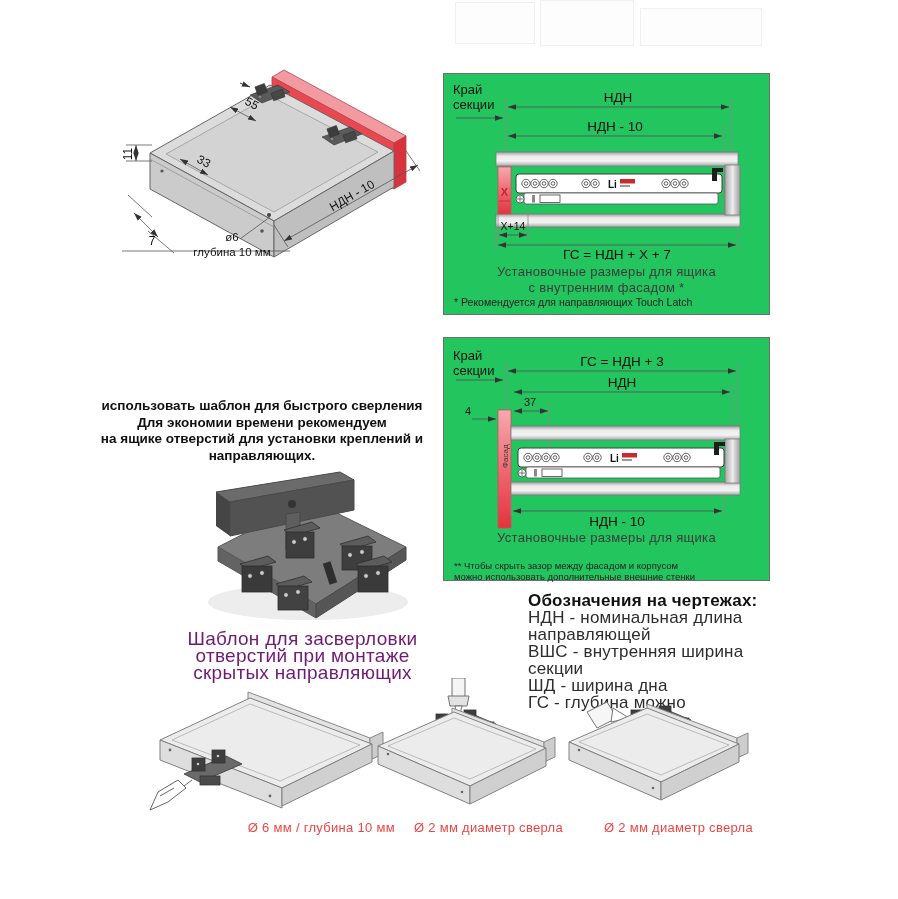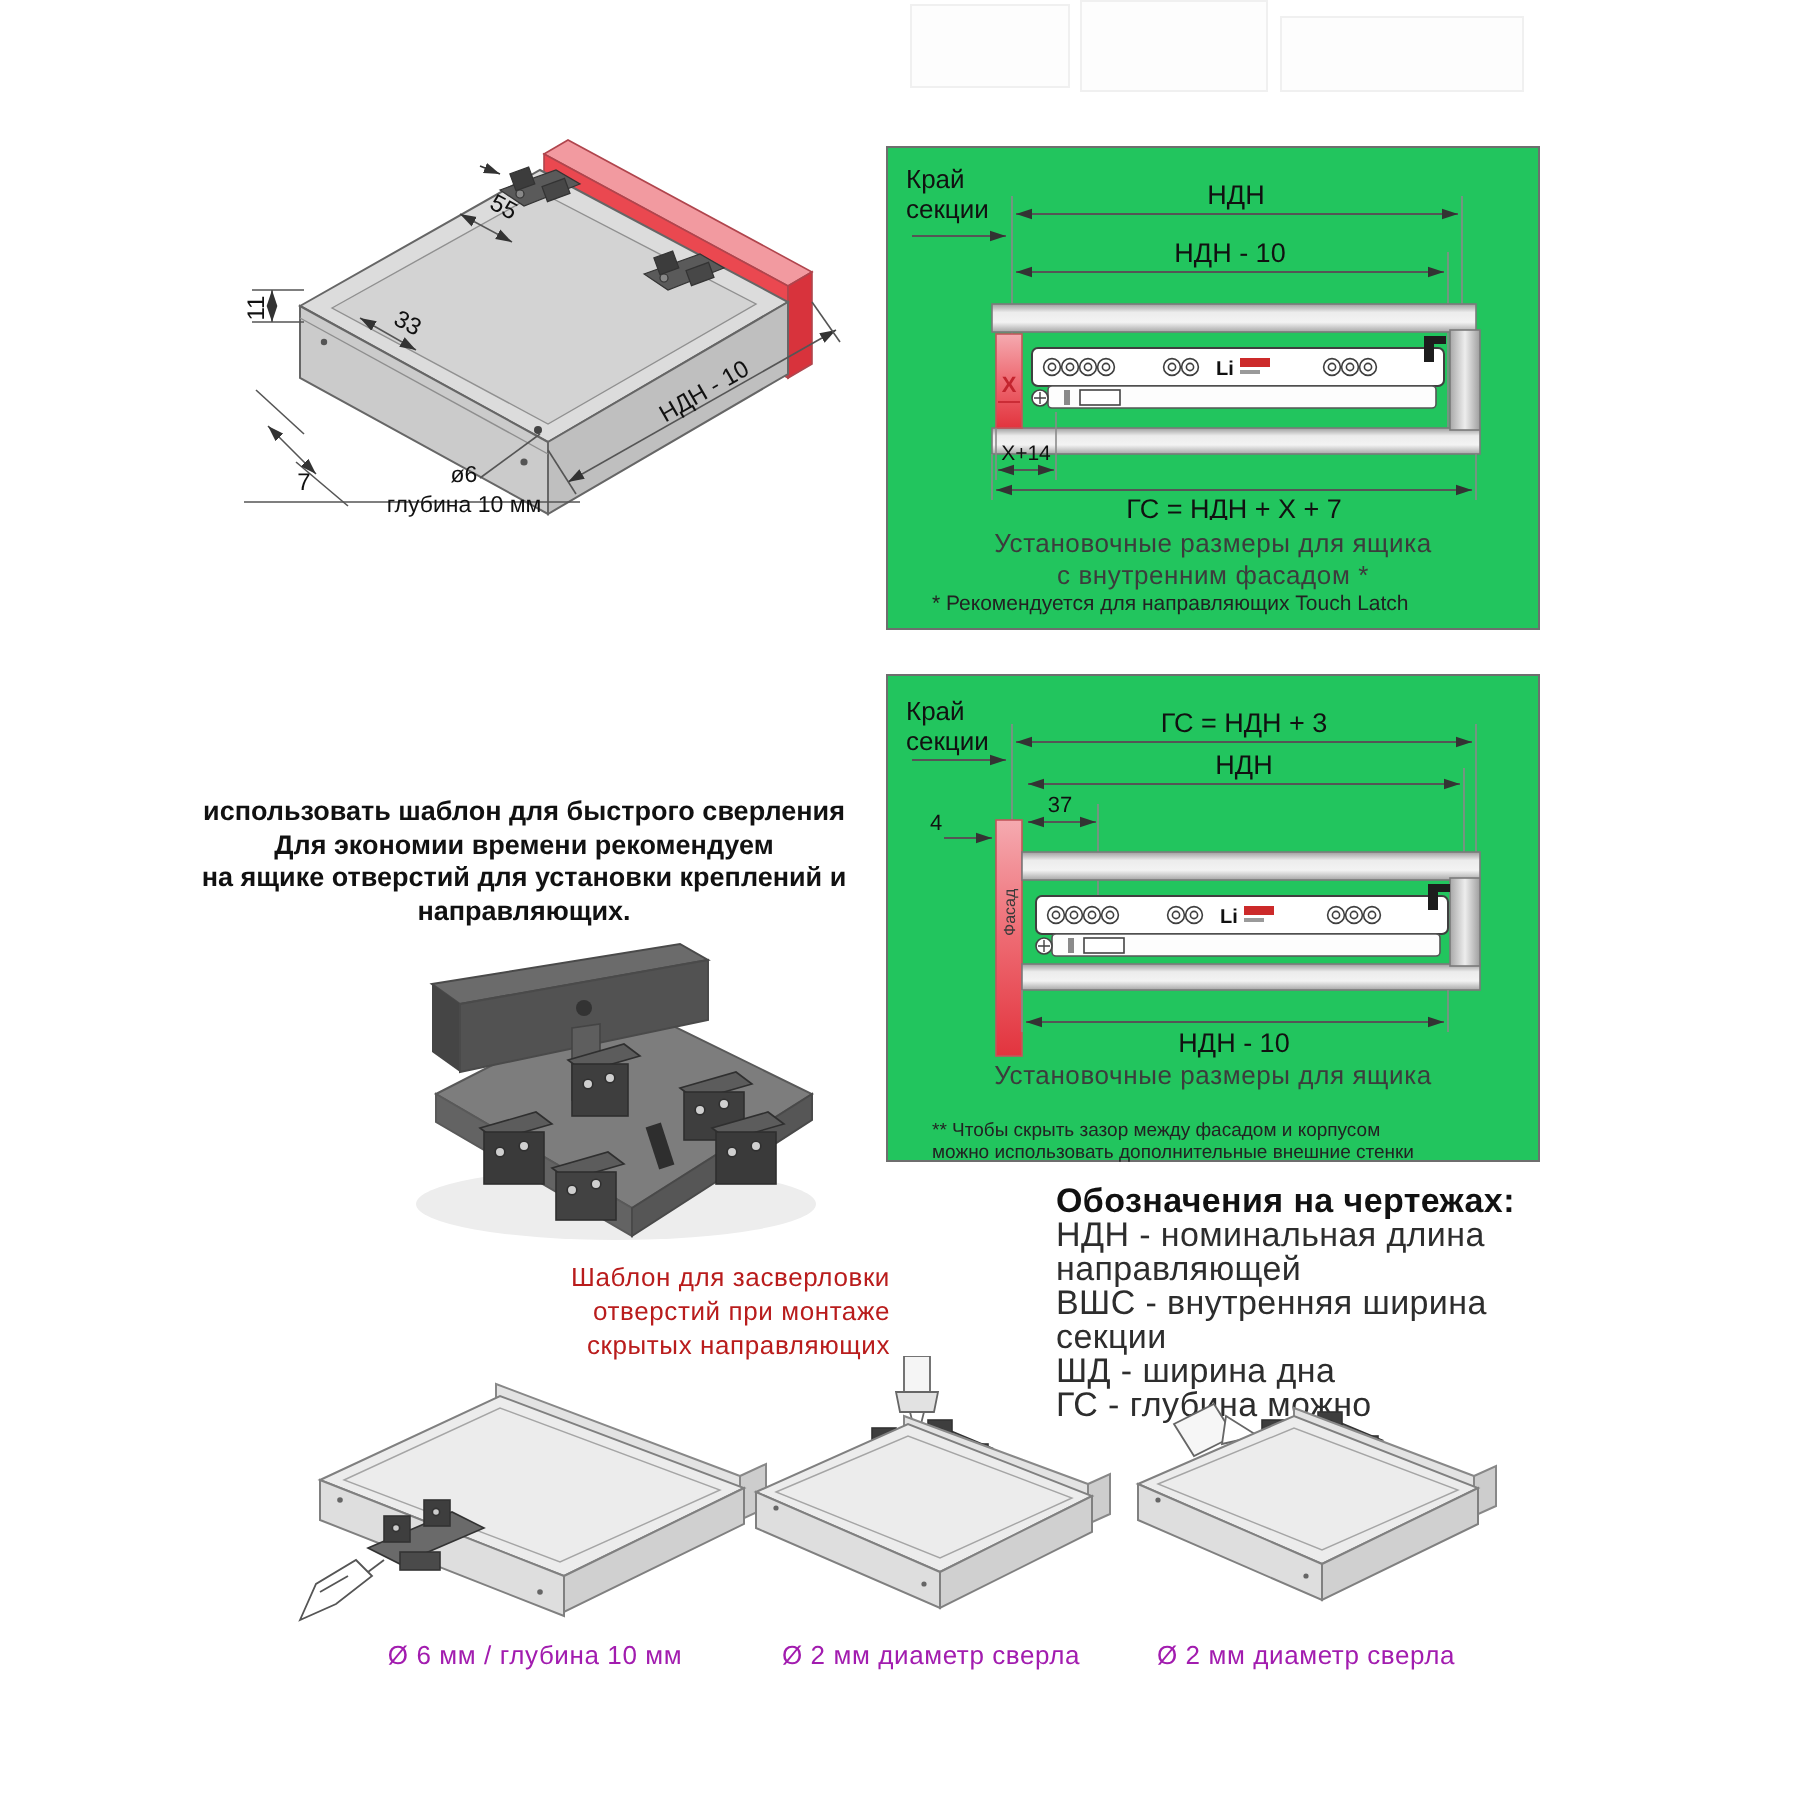--- a/index.html
+++ b/index.html
@@ -3,26 +3,26 @@
 <meta charset="utf-8">
 <style>
   html,body{margin:0;padding:0;background:#fff;}
   body{width:898px;height:899px;position:relative;overflow:hidden;
        font-family:"Liberation Sans","DejaVu Sans",sans-serif;color:#1a1a1a;}
   .abs{position:absolute;}
   .frame{position:absolute;border:1px solid #6e6e6e;background:#22c55e;}
   .edge{position:absolute;font-size:13px;line-height:15px;color:#111;}
   .cap{position:absolute;left:0;right:0;text-align:center;font-size:13px;line-height:16px;
        color:#3c3c3c;letter-spacing:.3px;}
-  .fn{position:absolute;font-size:10.5px;line-height:12px;color:#222;margin-left:12px;}
+  .fn{position:absolute;font-size:10.5px;line-height:12px;color:#222;}
   .advice{position:absolute;text-align:center;font-weight:bold;font-size:13.5px;line-height:16.5px;color:#111;}
-  .softcap{position:absolute;text-align:right;font-size:13px;line-height:17px;color:#b91c1c;letter-spacing:.3px;}
+  .softcap{position:absolute;text-align:center;font-size:19px;line-height:17px;color:#701a75;letter-spacing:.3px;}
   .legend{position:absolute;font-size:17px;line-height:17px;color:#2d2d2d;letter-spacing:.2px;}
   .legend .t{font-weight:bold;color:#111;}
-  .stepcap{position:absolute;text-align:center;font-size:13px;color:#a21caf;letter-spacing:.3px;}
+  .stepcap{position:absolute;text-align:right;font-size:13px;color:#ef4444;letter-spacing:.3px;}
   .ghostbox{position:absolute;border:1px solid #f0f0f0;background:#fdfdfd;}
   svg{display:block;}
 </style>
 </head>
 <body>
 
 <svg width="0" height="0" style="position:absolute">
   <defs>
     <linearGradient id="gRed" x1="0" y1="0" x2="0" y2="1">
       <stop offset="0" stop-color="#f5aab0"></stop>

